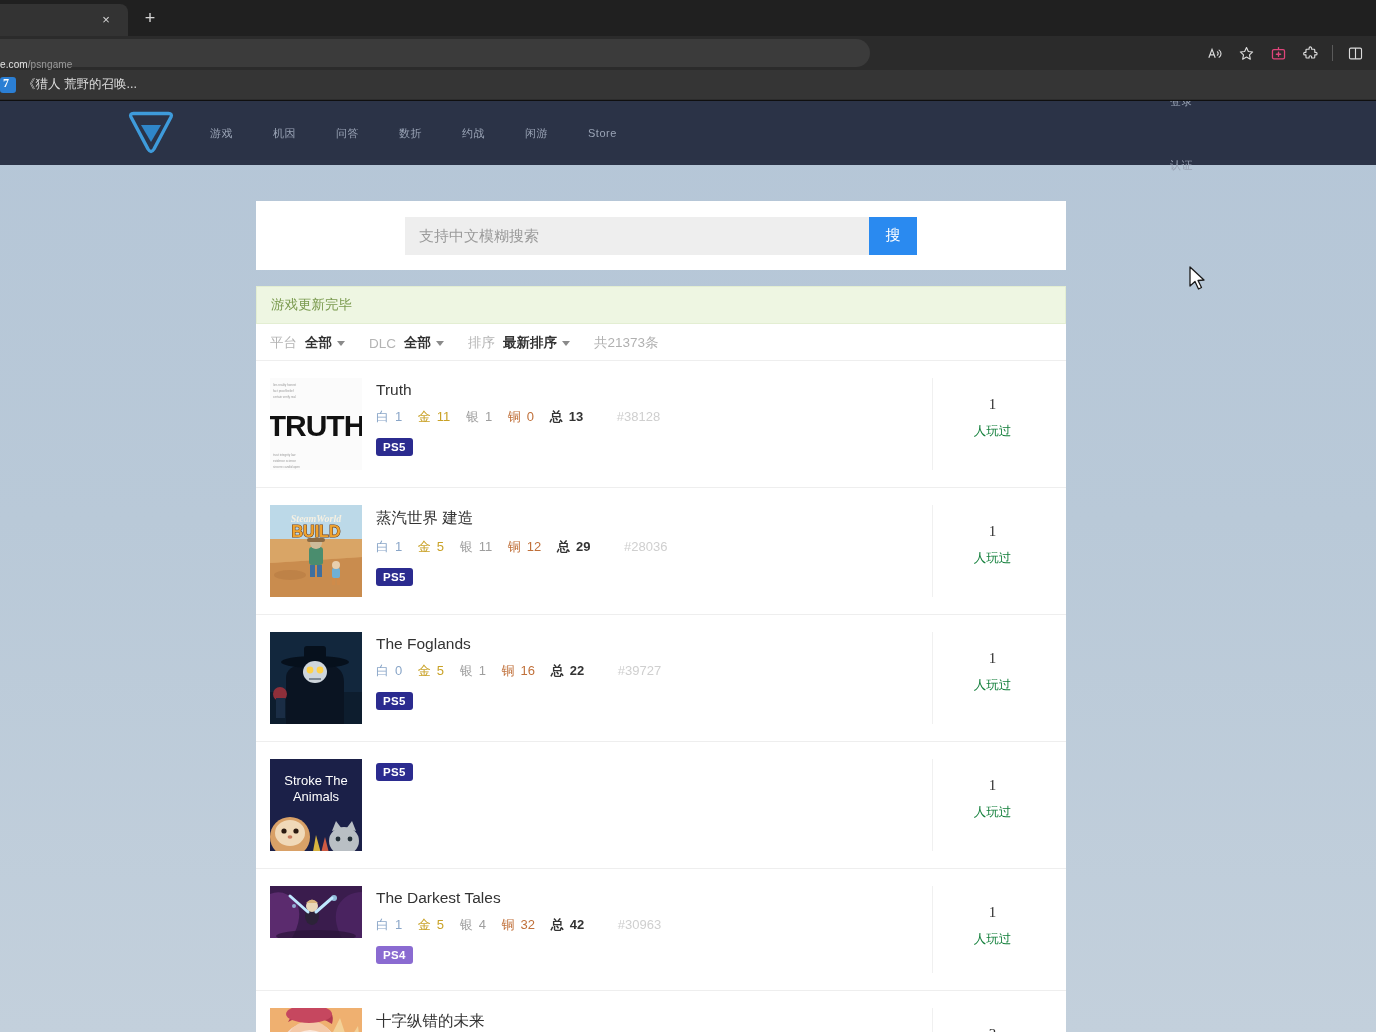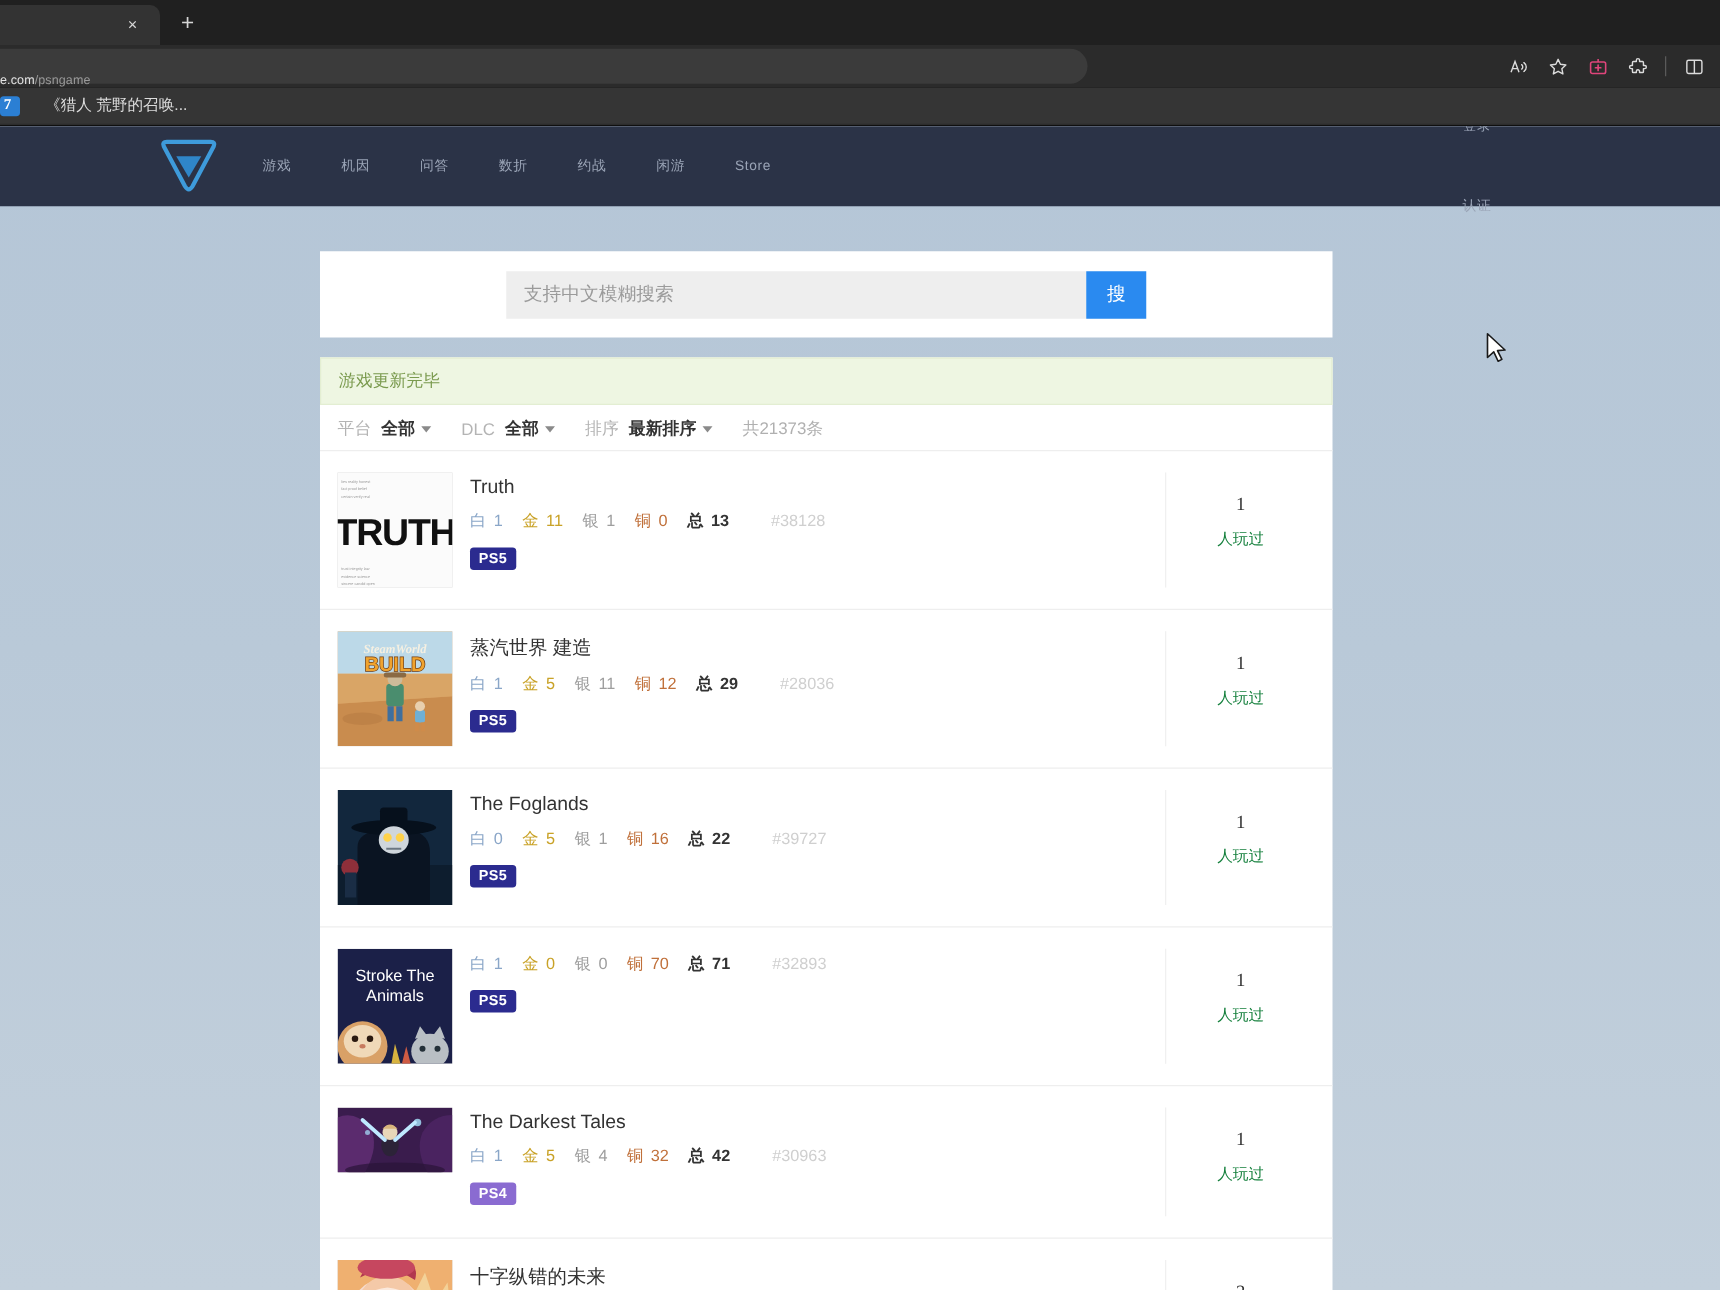--- a/index.html
+++ b/index.html
@@ -60,21 +60,21 @@
     display: flex; align-items: center; justify-content: center;
     color: #dcdcdc;
   }
   .tb-sep { width: 1px; height: 16px; background: #5a5a5a; margin: 0 5px; }
 
   .bookmarkbar {
     height: 30px; background: #353535;
     display: flex; align-items: center; padding-left: 0px;
     border-bottom: 1px solid #2c2c2c;
   }
-  .bm-item { display: flex; align-items: center; gap: 20px; padding: 0 8px; }
+  .bm-item { display: flex; align-items: center; gap: 7px; padding: 0 8px; }
   .bm-fav {
     width: 16px; height: 16px; border-radius: 3px;
     background: #2b7fd4; position: relative; margin-left: -8px;
     overflow: hidden;
   }
   .bm-fav::after {
     content: "7"; position: absolute; left: 3px; top: -1px;
     color: #fff; font-size: 12px; font-weight: 700;
     font-family: "Liberation Serif", serif;
   }
@@ -429,28 +429,20 @@
                 <path d="M42 46 L46 24 L52 46 Z" fill="#d8b33f"></path>
                 <path d="M50 46 L55 26 L60 46 Z" fill="#cf5b43"></path>
                 <ellipse cx="74" cy="30" rx="15" ry="14" fill="#b9bfc4"></ellipse>
                 <path d="M62 20 l4 -10 6 8z M86 20 l-4 -10 -6 8z" fill="#b9bfc4"></path>
                 <circle cx="68" cy="28" r="2.4" fill="#243038"></circle>
                 <circle cx="80" cy="28" r="2.4" fill="#243038"></circle>
               </g>
             </svg>
           </div>
           <div class="rowmain">
-            <div class="trophies">
-              <span class="t-plat"><span>白</span><span>1</span></span>
-              <span class="t-gold"><span>金</span><span>0</span></span>
-              <span class="t-silver"><span>银</span><span>0</span></span>
-              <span class="t-bronze"><span>铜</span><span>70</span></span>
-              <span class="t-total"><span>总</span><span>71</span></span>
-              <span class="gid">#32893</span>
-            </div>
             <span class="badge ps5">PS5</span>
           </div>
           <div class="rowright">
             <div class="r-count">1</div>
             <div class="r-label">人玩过</div>
           </div>
         </div>
 
         <div class="row">
           <div class="thumb" style="height:52px;flex-basis:92px">

